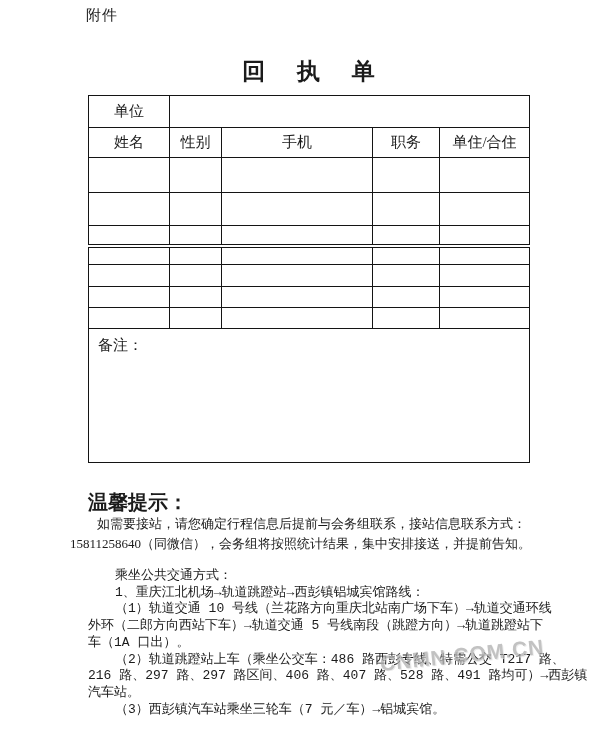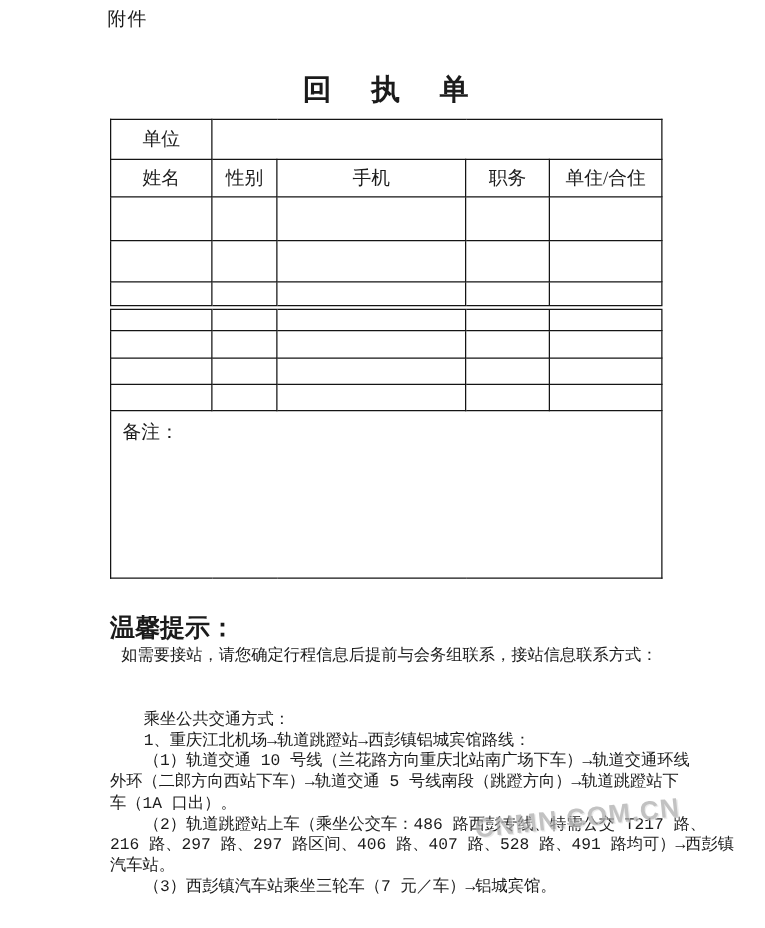--- a/index.html
+++ b/index.html
@@ -155,20 +155,21 @@
           <span>备注：</span>
         </td>
       </tr>
     </tbody>
   </table>
 
   <div class="tips-heading">温馨提示：</div>
 
   <div class="tips-para">
     <div class="ind">如需要接站，请您确定行程信息后提前与会务组联系，接站信息联系方式：</div>
+    <div>15811258640（同微信），会务组将按照统计结果，集中安排接送，并提前告知。</div>
   </div>
 
   <div class="transport">
     <div class="ind">乘坐公共交通方式：</div>
     <div class="ind">1、重庆江北机场→轨道跳蹬站→西彭镇铝城宾馆路线：</div>
     <div class="ind">（1）轨道交通 10 号线（兰花路方向重庆北站南广场下车）→轨道交通环线</div>
     <div>外环（二郎方向西站下车）→轨道交通 5 号线南段（跳蹬方向）→轨道跳蹬站下</div>
     <div>车（1A 口出）。</div>
     <div class="ind">（2）轨道跳蹬站上车（乘坐公交车：486 路西彭专线、特需公交 T217 路、</div>
     <div>216 路、297 路、297 路区间、406 路、407 路、528 路、491 路均可）→西彭镇</div>

